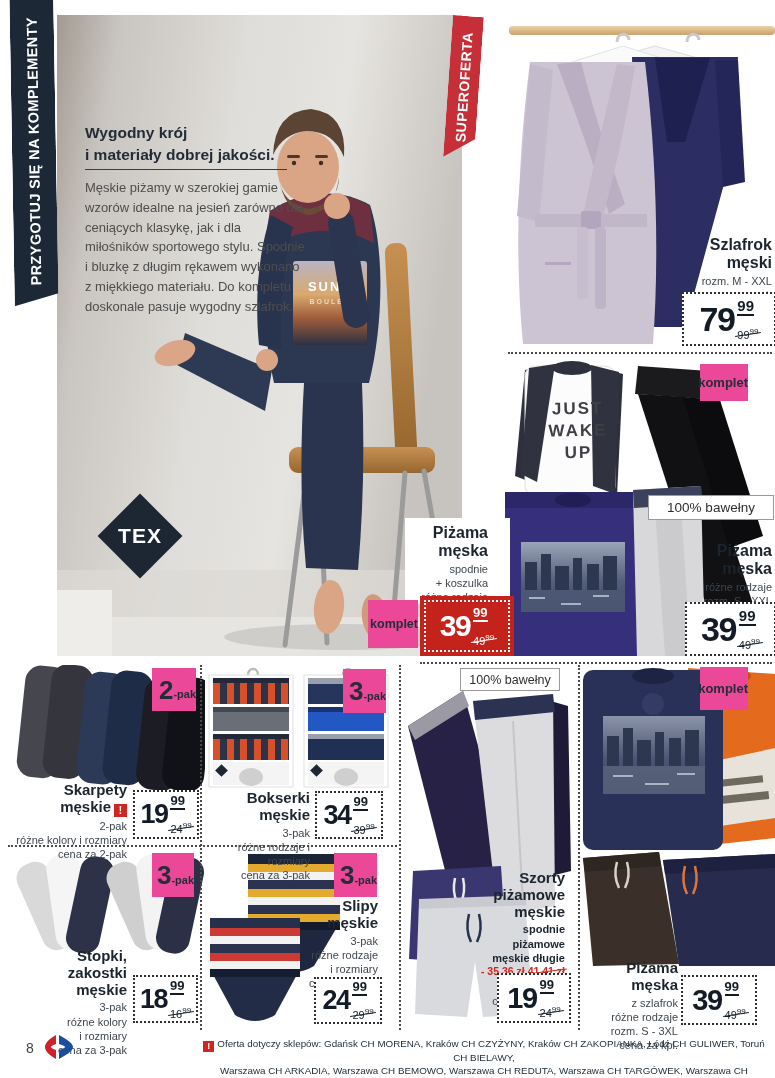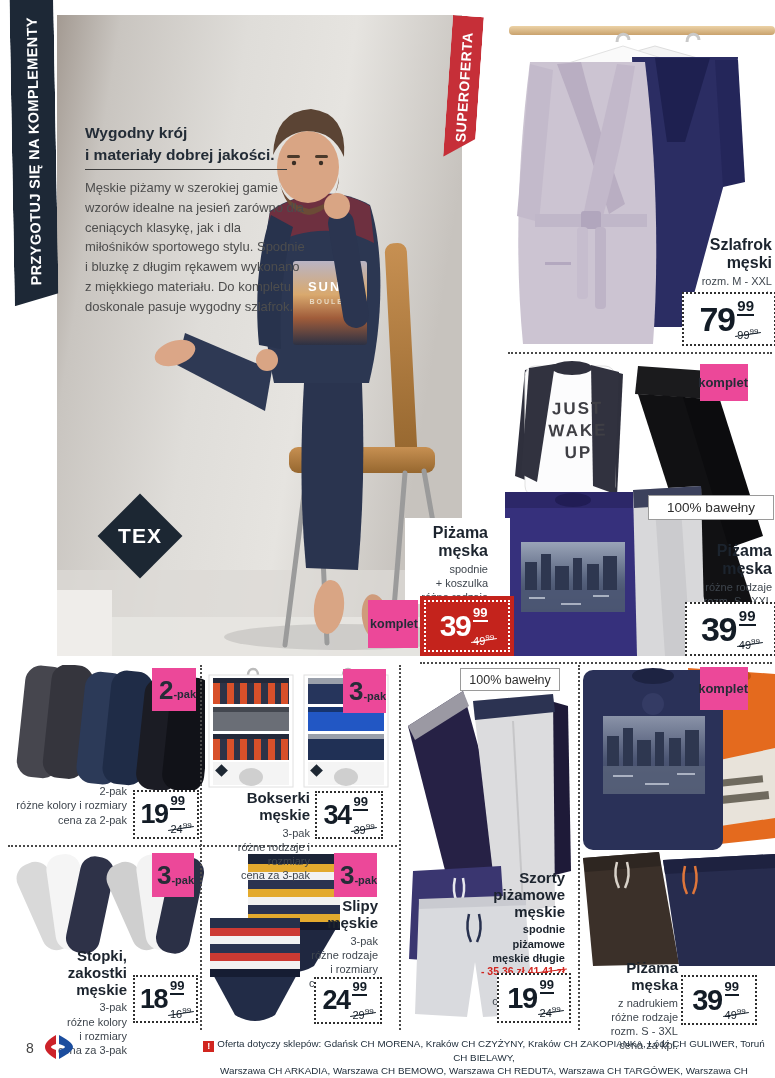--- a/index.html
+++ b/index.html
@@ -320,20 +320,24 @@
         <rect x="126" y="8" width="42" height="112" rx="16" fill="#1b1c24"></rect>
         <rect x="152" y="4" width="42" height="114" rx="16" fill="#111218"></rect>
       </g>
     </svg>
   </div>
   <div class="abs badge badge-pak" style="left:152px;top:668px;width:44px;height:43px">
     <span class="num">2</span>
       <span class="suf">-pak</span>
   </div>
   <div class="abs ptext t-right" style="left:15px;top:782px;width:112px">
+    <div class="prod-name">
+      <div>Skarpety</div>
+      <div><span>męskie</span><span class="warn">!</span></div>
+    </div>
     <div class="prod-det">
       <div>2-pak</div>
       <div>różne kolory i rozmiary</div>
       <div>cena za 2-pak</div>
     </div>
   </div>
   <div class="pb" style="left:133px;top:790px;width:62px;height:45px">
     <span class="pm" style="font-size:27px">19</span>
     <span class="pside">
       <span class="pc">99</span>
@@ -574,21 +578,21 @@
       <polygon points="80,194 192,188 192,202 82,208" fill="#1e2240"></polygon>
       <path d="M102,200 q-4,16 2,28 M112,200 q4,16 -2,28" stroke="#e0763a" stroke-width="2.5" fill="none"></path>
     </svg>
   </div>
   <div class="abs badge komplet" style="left:700px;top:667px;width:48px;height:43px">
     <span>komplet</span>
   </div>
   <div class="abs ptext t-right" style="left:583px;top:960px;width:95px">
     <div class="prod-name">Piżama męska</div>
     <div class="prod-det">
-      <div>z nadrukiem</div>
+      <div>z szlafrok</div>
       <div>różne rodzaje</div>
       <div>rozm. S - 3XL</div>
       <div>cena za kpl.</div>
     </div>
   </div>
   <div class="pb" style="left:681px;top:975px;width:72px;height:46px">
     <span class="pm" style="font-size:29px">39</span>
     <span class="pside">
       <span class="pc">99</span>
       <span class="po"><span>49</span><sup>99</sup></span>

